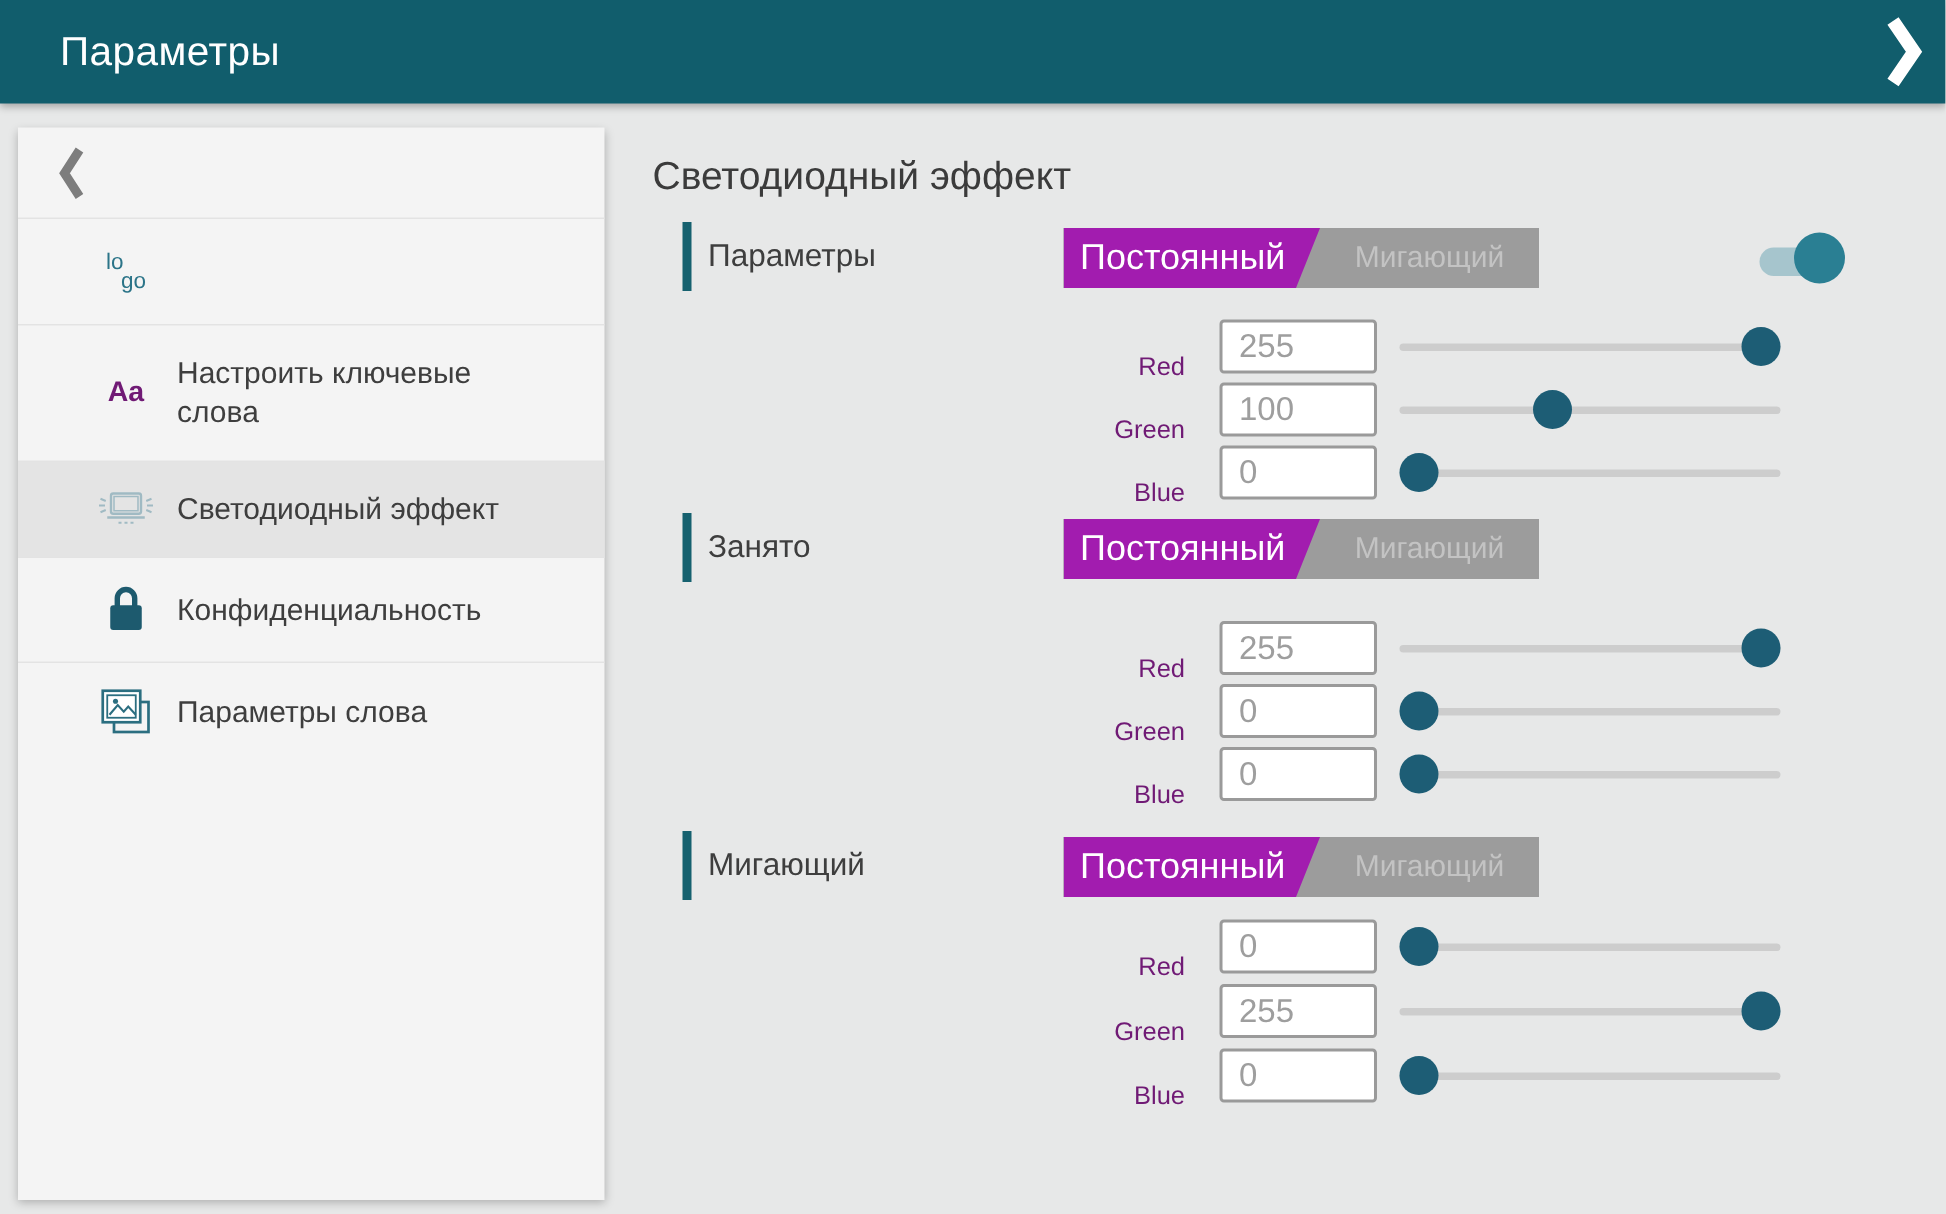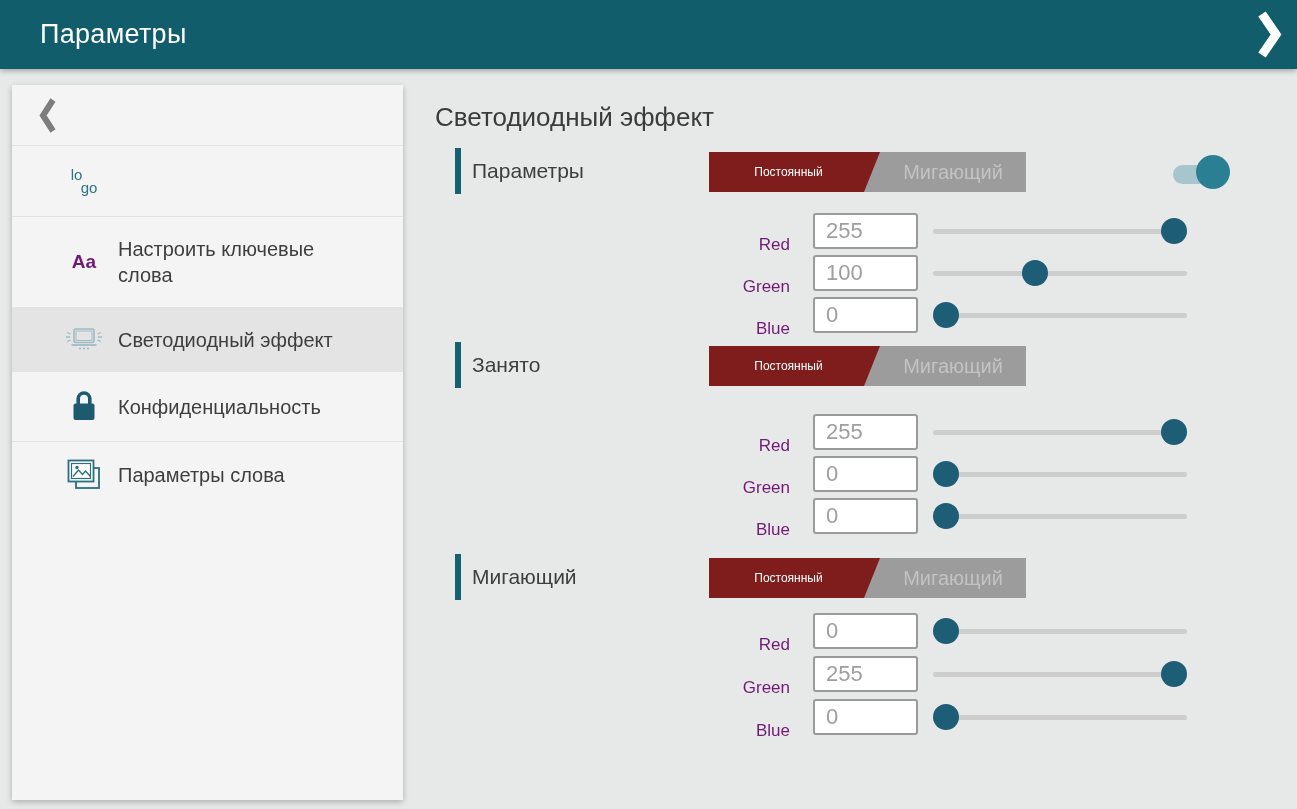--- a/index.html
+++ b/index.html
@@ -29,24 +29,24 @@
   .logo-ic .go{margin-left:10px;}
   .aa-ic{font-weight:bold;font-size:19px;color:#701a75;}
   
   .main{position:absolute;left:435px;top:69px;right:0;bottom:0;}
   .main-title{position:absolute;left:0;top:33px;font-size:26px;color:#3b3b3b;}
   .section-header{position:absolute;left:20px;width:800px;height:46px;}
   .accent{position:absolute;left:0;top:0;width:6px;height:46px;background:#16616f;}
   .sec-name{position:absolute;left:17px;top:50%;transform:translateY(-50%);
     font-size:21px;color:#3e3e3e;white-space:nowrap;}
   .mode-toggle{position:absolute;left:254px;top:4px;width:317px;height:40px;background:#9c9c9c;}
-  .mode-solid{position:absolute;left:0;top:0;height:100%;width:171px;background:#7f1d1d;
+  .mode-solid{position:absolute;left:0;top:0;height:100%;width:171px;background:#a21caf;
     clip-path:polygon(0 0,100% 0,calc(100% - 16px) 100%,0 100%);
     color:#fff;display:flex;align-items:center;justify-content:center;
-    padding-right:12px;box-sizing:border-box;font-size:12px;cursor:pointer;}
+    padding-right:12px;box-sizing:border-box;font-size:24px;cursor:pointer;}
   .mode-blink{position:absolute;left:171px;right:0;top:0;height:100%;
     display:flex;align-items:center;justify-content:center;color:#c3c3c3;font-size:20px;cursor:pointer;}
   .switch{position:absolute;left:718px;top:0;width:58px;height:42px;cursor:pointer;}
   .switch-track{position:absolute;left:0;top:17px;width:45px;height:19px;border-radius:10px;background:#a6c5cd;}
   .switch-knob{position:absolute;left:23px;top:7px;width:34px;height:34px;border-radius:50%;background:#2a7f93;}
   .ch-row{position:absolute;left:0;width:770px;height:36px;}
   .ch-label{position:absolute;left:0;top:14px;width:355px;text-align:right;line-height:36px;
     font-size:17px;color:#701a75;}
   .ch-input{position:absolute;left:378px;top:0;width:90px;height:32px;border:2px solid #9a9a9a;
     border-radius:3px;background:#ffffff;color:#9e9e9e;font-size:22px;padding:0 0 0 11px;

